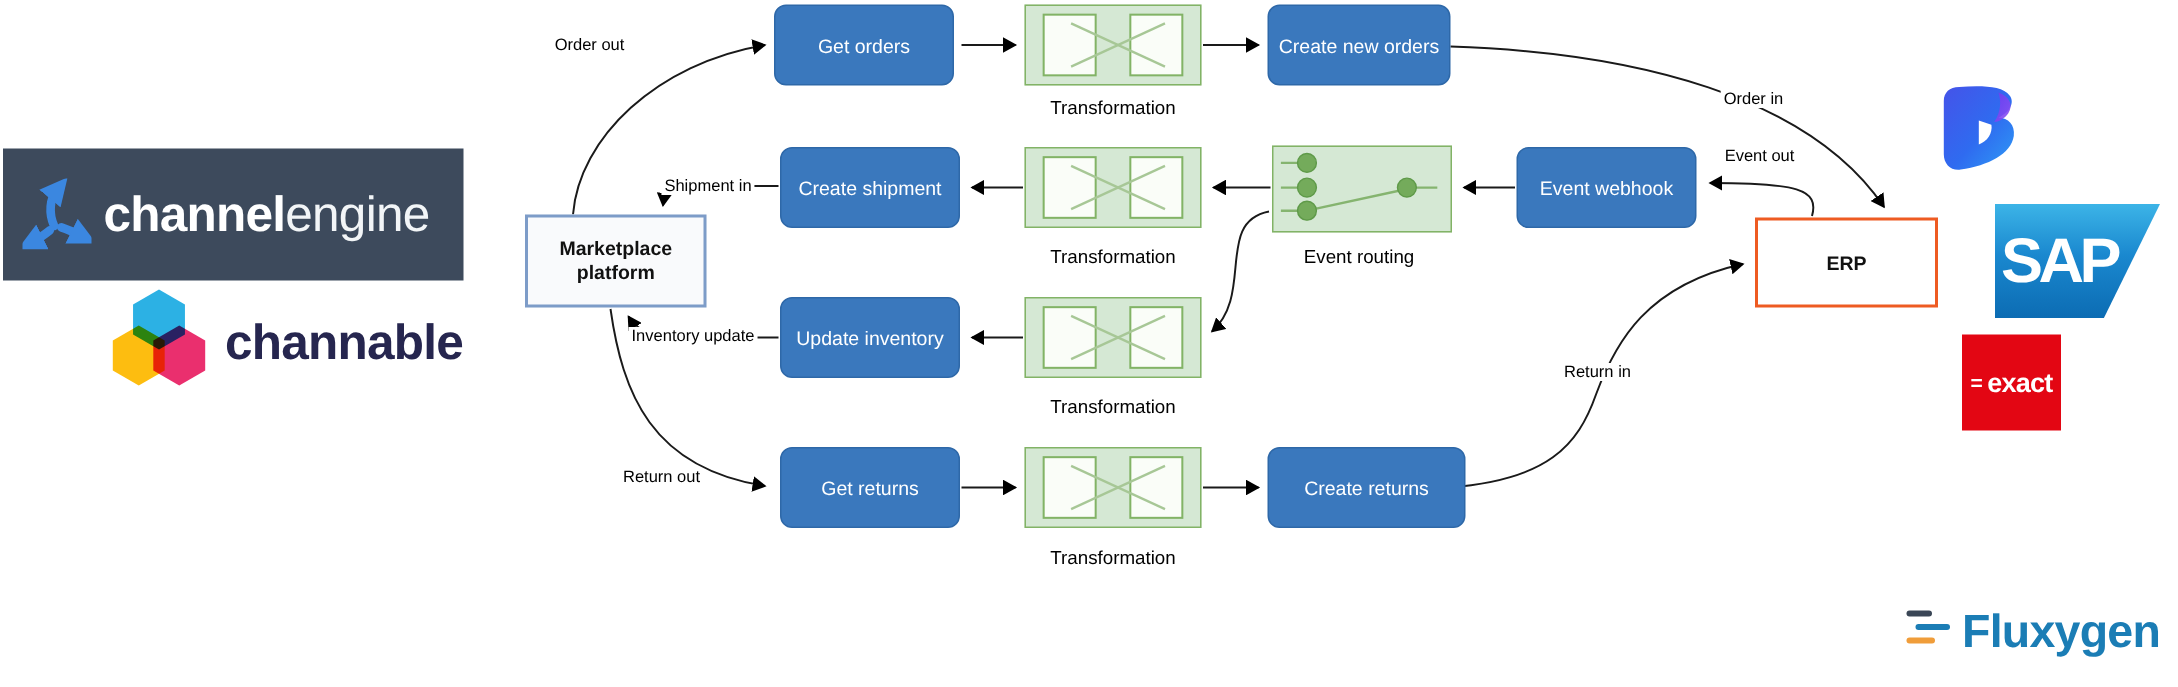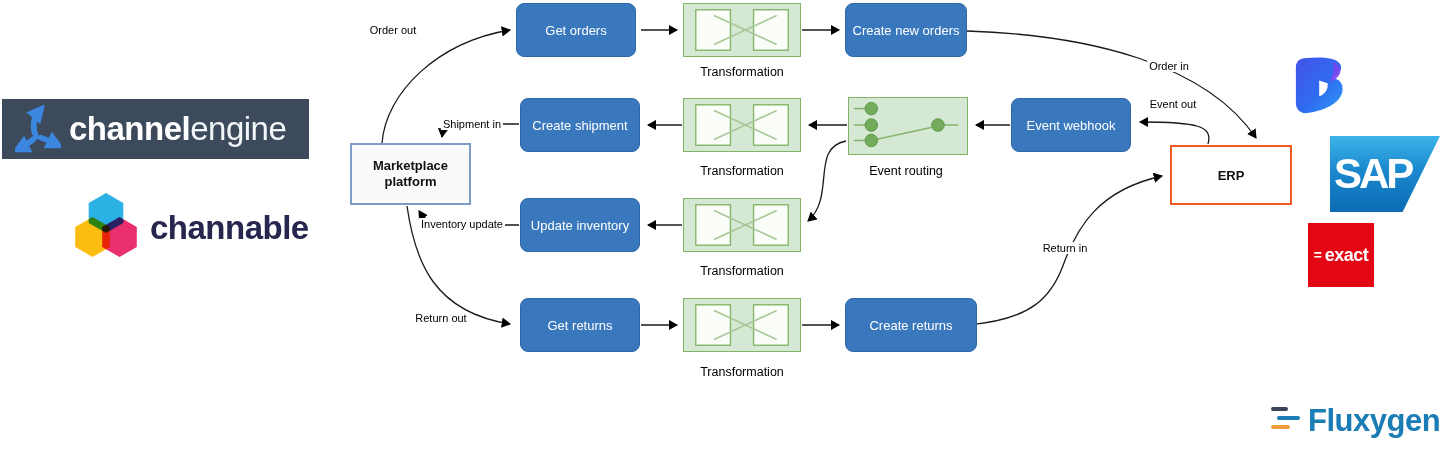--- a/index.html
+++ b/index.html
@@ -13,21 +13,21 @@
   .greenbox{background:#d5e8d4;border:1px solid #82b366;padding:0;}
   .greenbox svg{display:block;width:100%;height:100%;}
   .plainbox{background:#f9fafc;border:2px solid #7d9cc8;color:#111;font-weight:bold;
             flex-direction:column;line-height:1.25;}
   .erpbox{background:#fff;border:2px solid #ee5b22;color:#111;font-weight:bold;}
   .elabel{position:absolute;z-index:3;transform:translate(-50%,-50%);font-size:11px;
           color:#000;background:#fff;padding:0 2px;white-space:nowrap;}
   .glabel{position:absolute;z-index:3;transform:translate(-50%,-50%);font-size:12.5px;
           color:#000;white-space:nowrap;}
   
-  .ce-box{position:absolute;left:2px;top:99px;width:307px;height:60px;background:#3d4a5c;
+  .ce-box{position:absolute;left:2px;top:99px;width:307px;height:88px;background:#3d4a5c;
           z-index:2;display:flex;align-items:center;padding-left:13px;box-sizing:border-box;}
   .ce-text{font-size:33px;letter-spacing:-0.5px;margin-left:8px;white-space:nowrap;}
   .ce-bold{color:#ffffff;font-weight:bold;}
   .ce-light{color:#f2f5f7;font-weight:normal;}
   
   .cha-icon{position:absolute;left:74px;top:192px;width:66px;height:70px;z-index:2;}
   .cha-text{position:absolute;left:150px;top:209px;z-index:2;font-size:33px;font-weight:bold;
             color:#26264f;letter-spacing:-0.5px;}
   
   .dyn{position:absolute;left:1294px;top:54px;width:56px;height:64px;z-index:2;}

